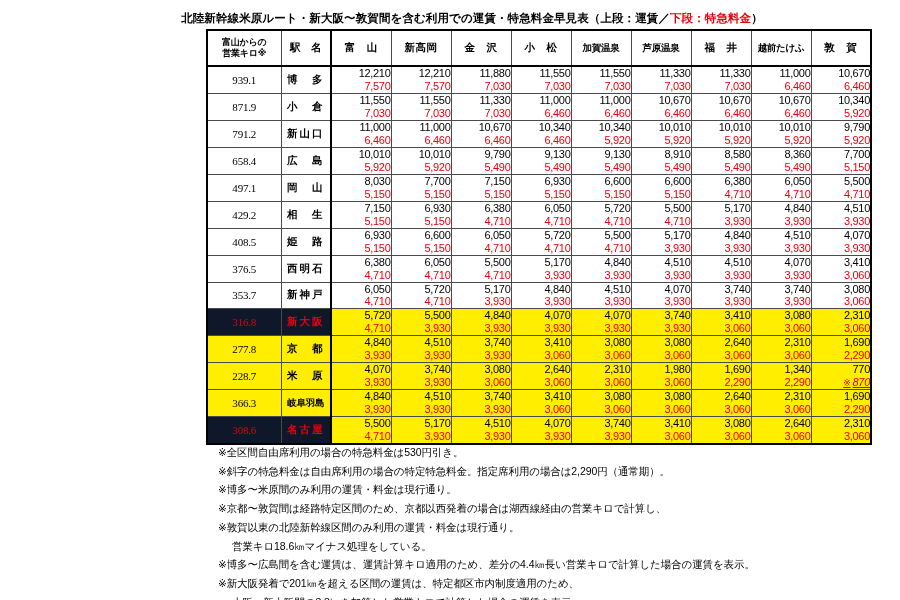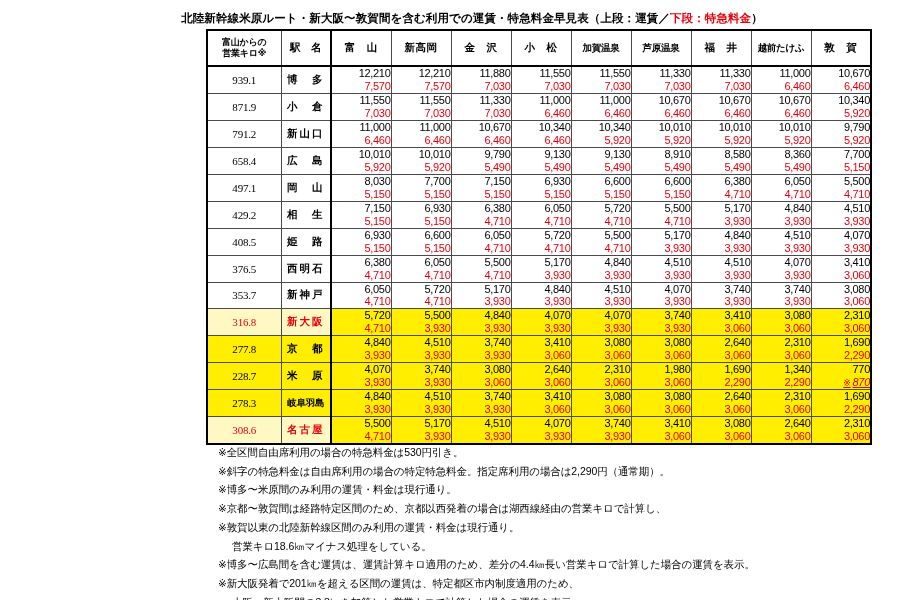--- a/index.html
+++ b/index.html
@@ -142,21 +142,21 @@
     font-size: 9px;
     margin-right: 2px;
   }
 
   
   tr.hl td {
     background: #ffee00;
   }
   tr.hl-strong td.km,
   tr.hl-strong td.station {
-    background: #fef9c3;
+    background: #0f172a;
     color: #e8000d;
   }
   tr.hl-strong td {
     background: #ffee00;
   }
 
   
   #notes {
     position: absolute;
     left: 196px;
@@ -677,21 +677,21 @@
             <td class="fare-cell">
               <span class="fare-top">1,340</span>
               <span class="fare-bot">2,290</span>
             </td>
             <td class="fare-cell">
               <span class="fare-top">770</span>
               <span class="fare-bot italic-note"><span class="mark">※</span><span>870</span></span>
             </td>
           </tr>
           <tr class="hl">
-            <td class="km">278.3</td>
+            <td class="km">366.3</td>
             <td class="station tight">岐阜羽島</td>
             <td class="fare-cell">
               <span class="fare-top">4,840</span>
               <span class="fare-bot">3,930</span>
             </td>
             <td class="fare-cell">
               <span class="fare-top">4,510</span>
               <span class="fare-bot">3,930</span>
             </td>
             <td class="fare-cell">

